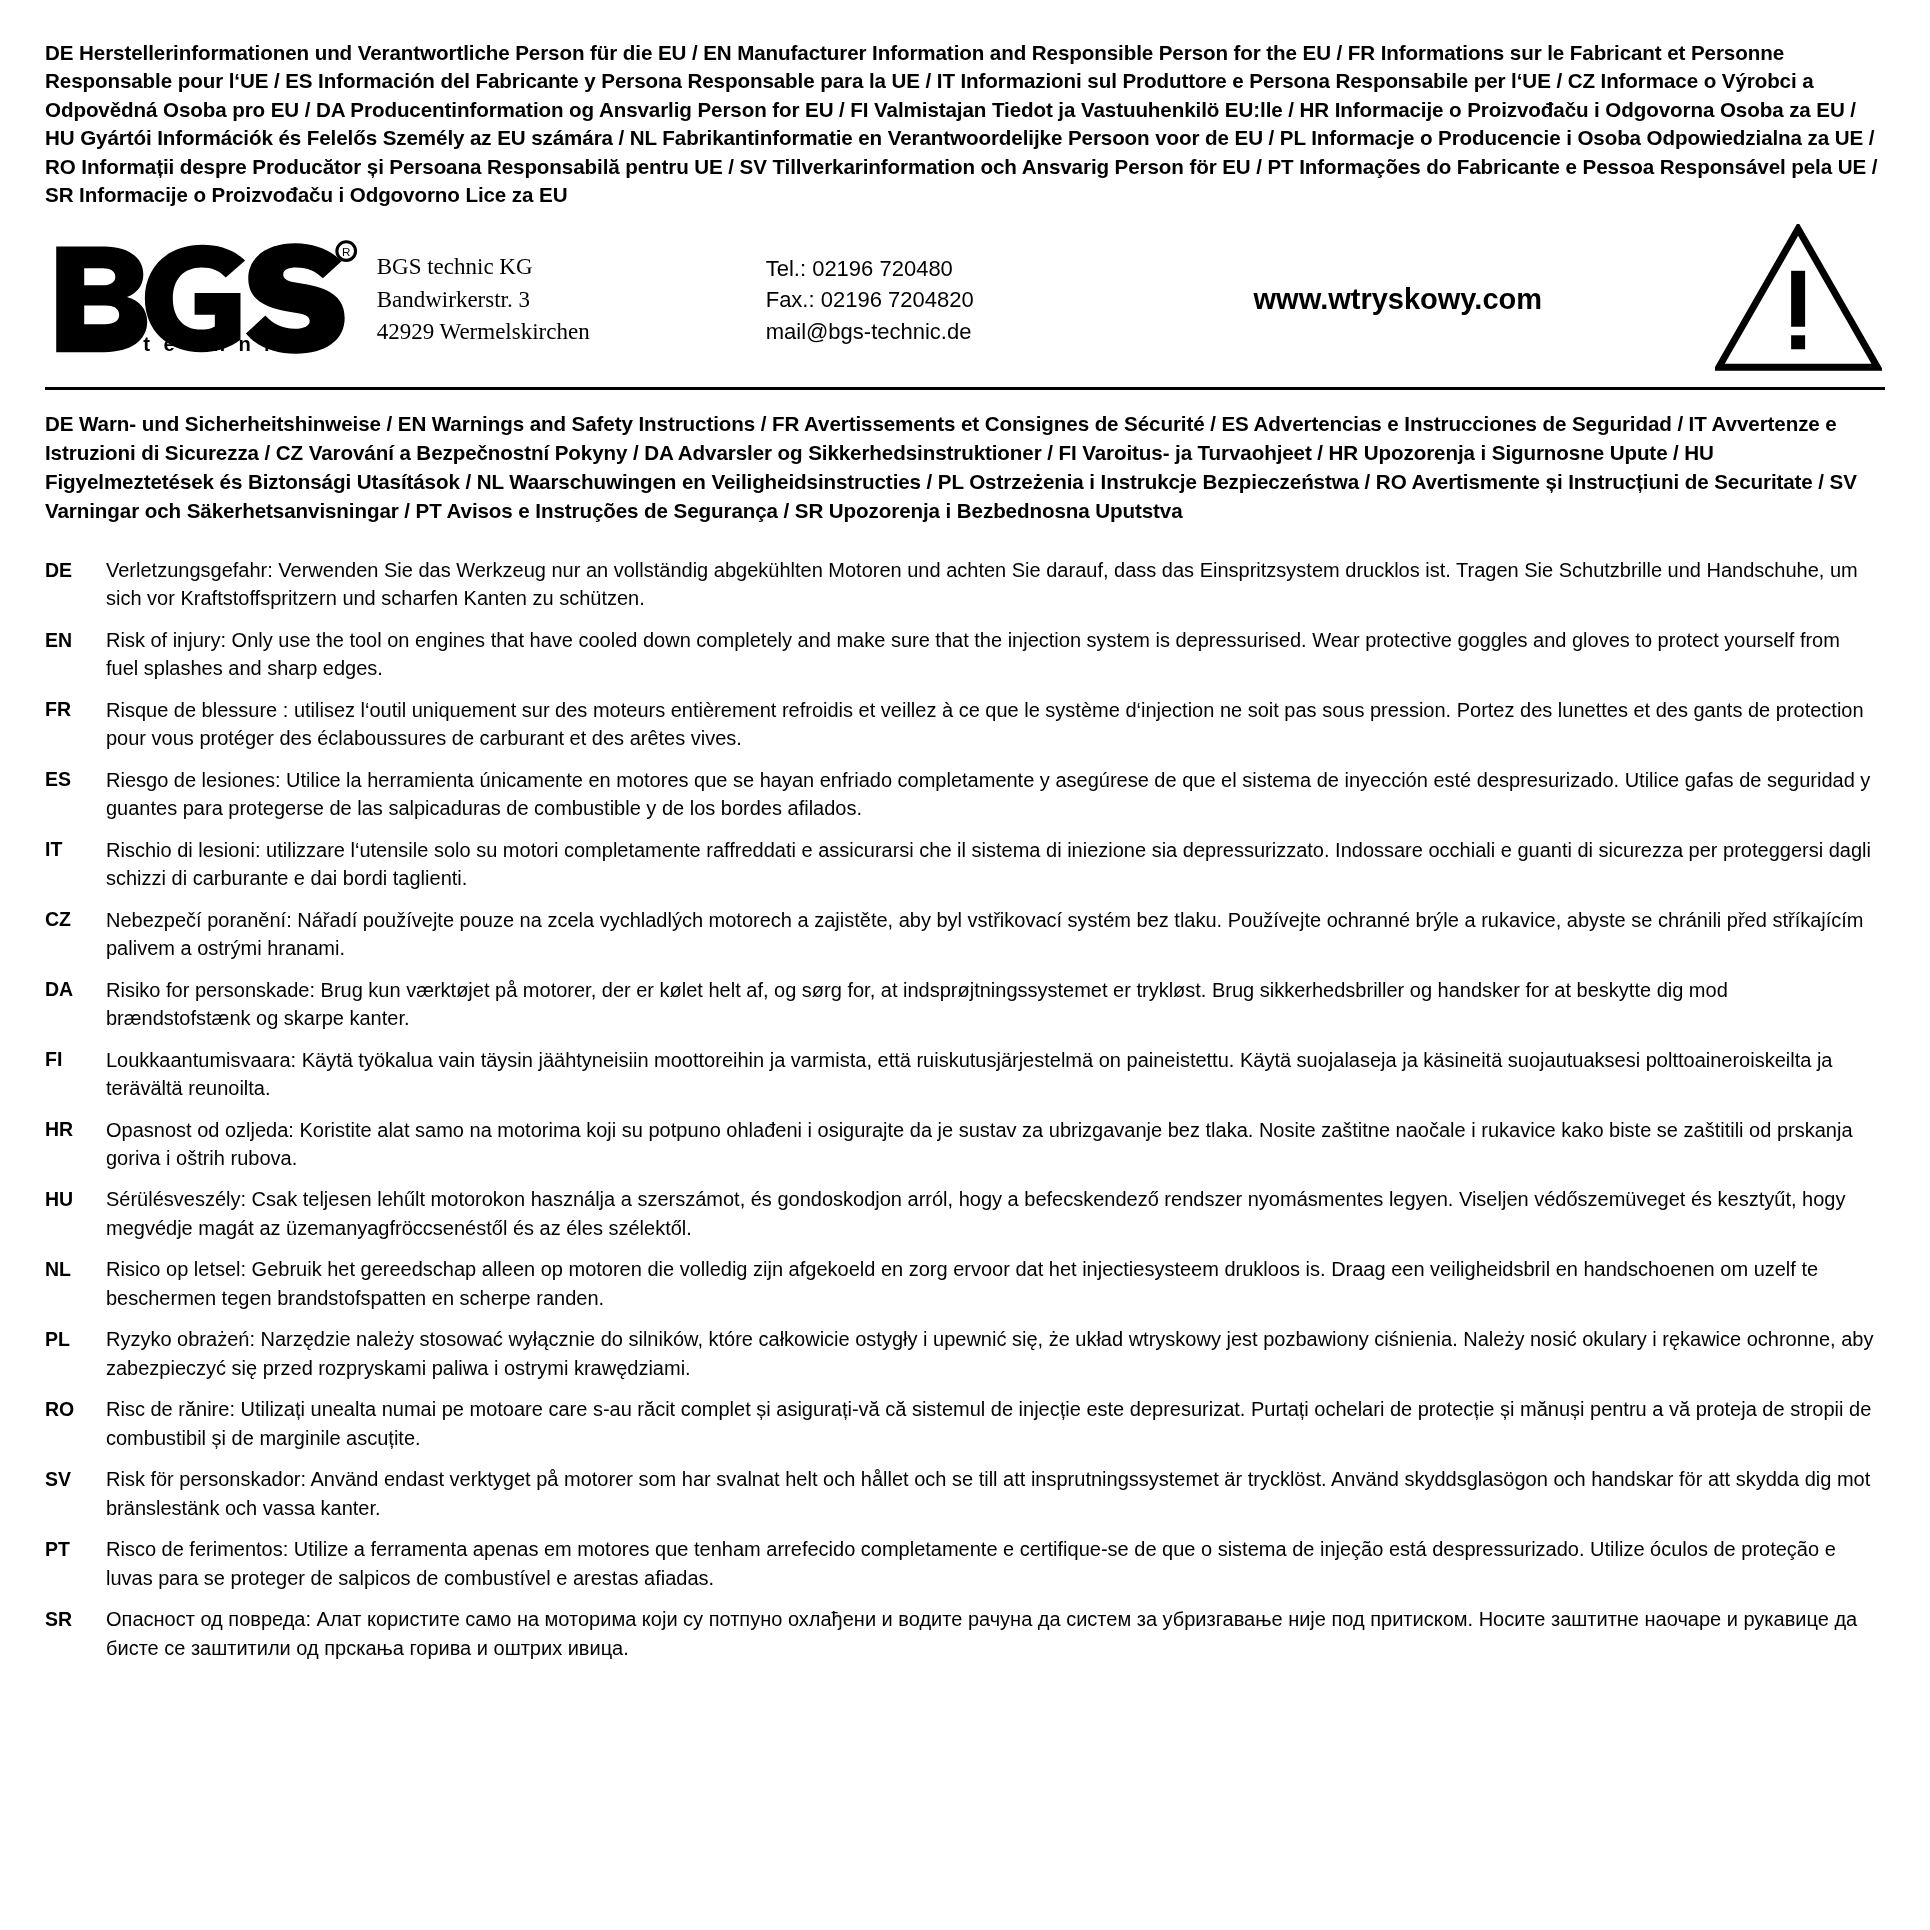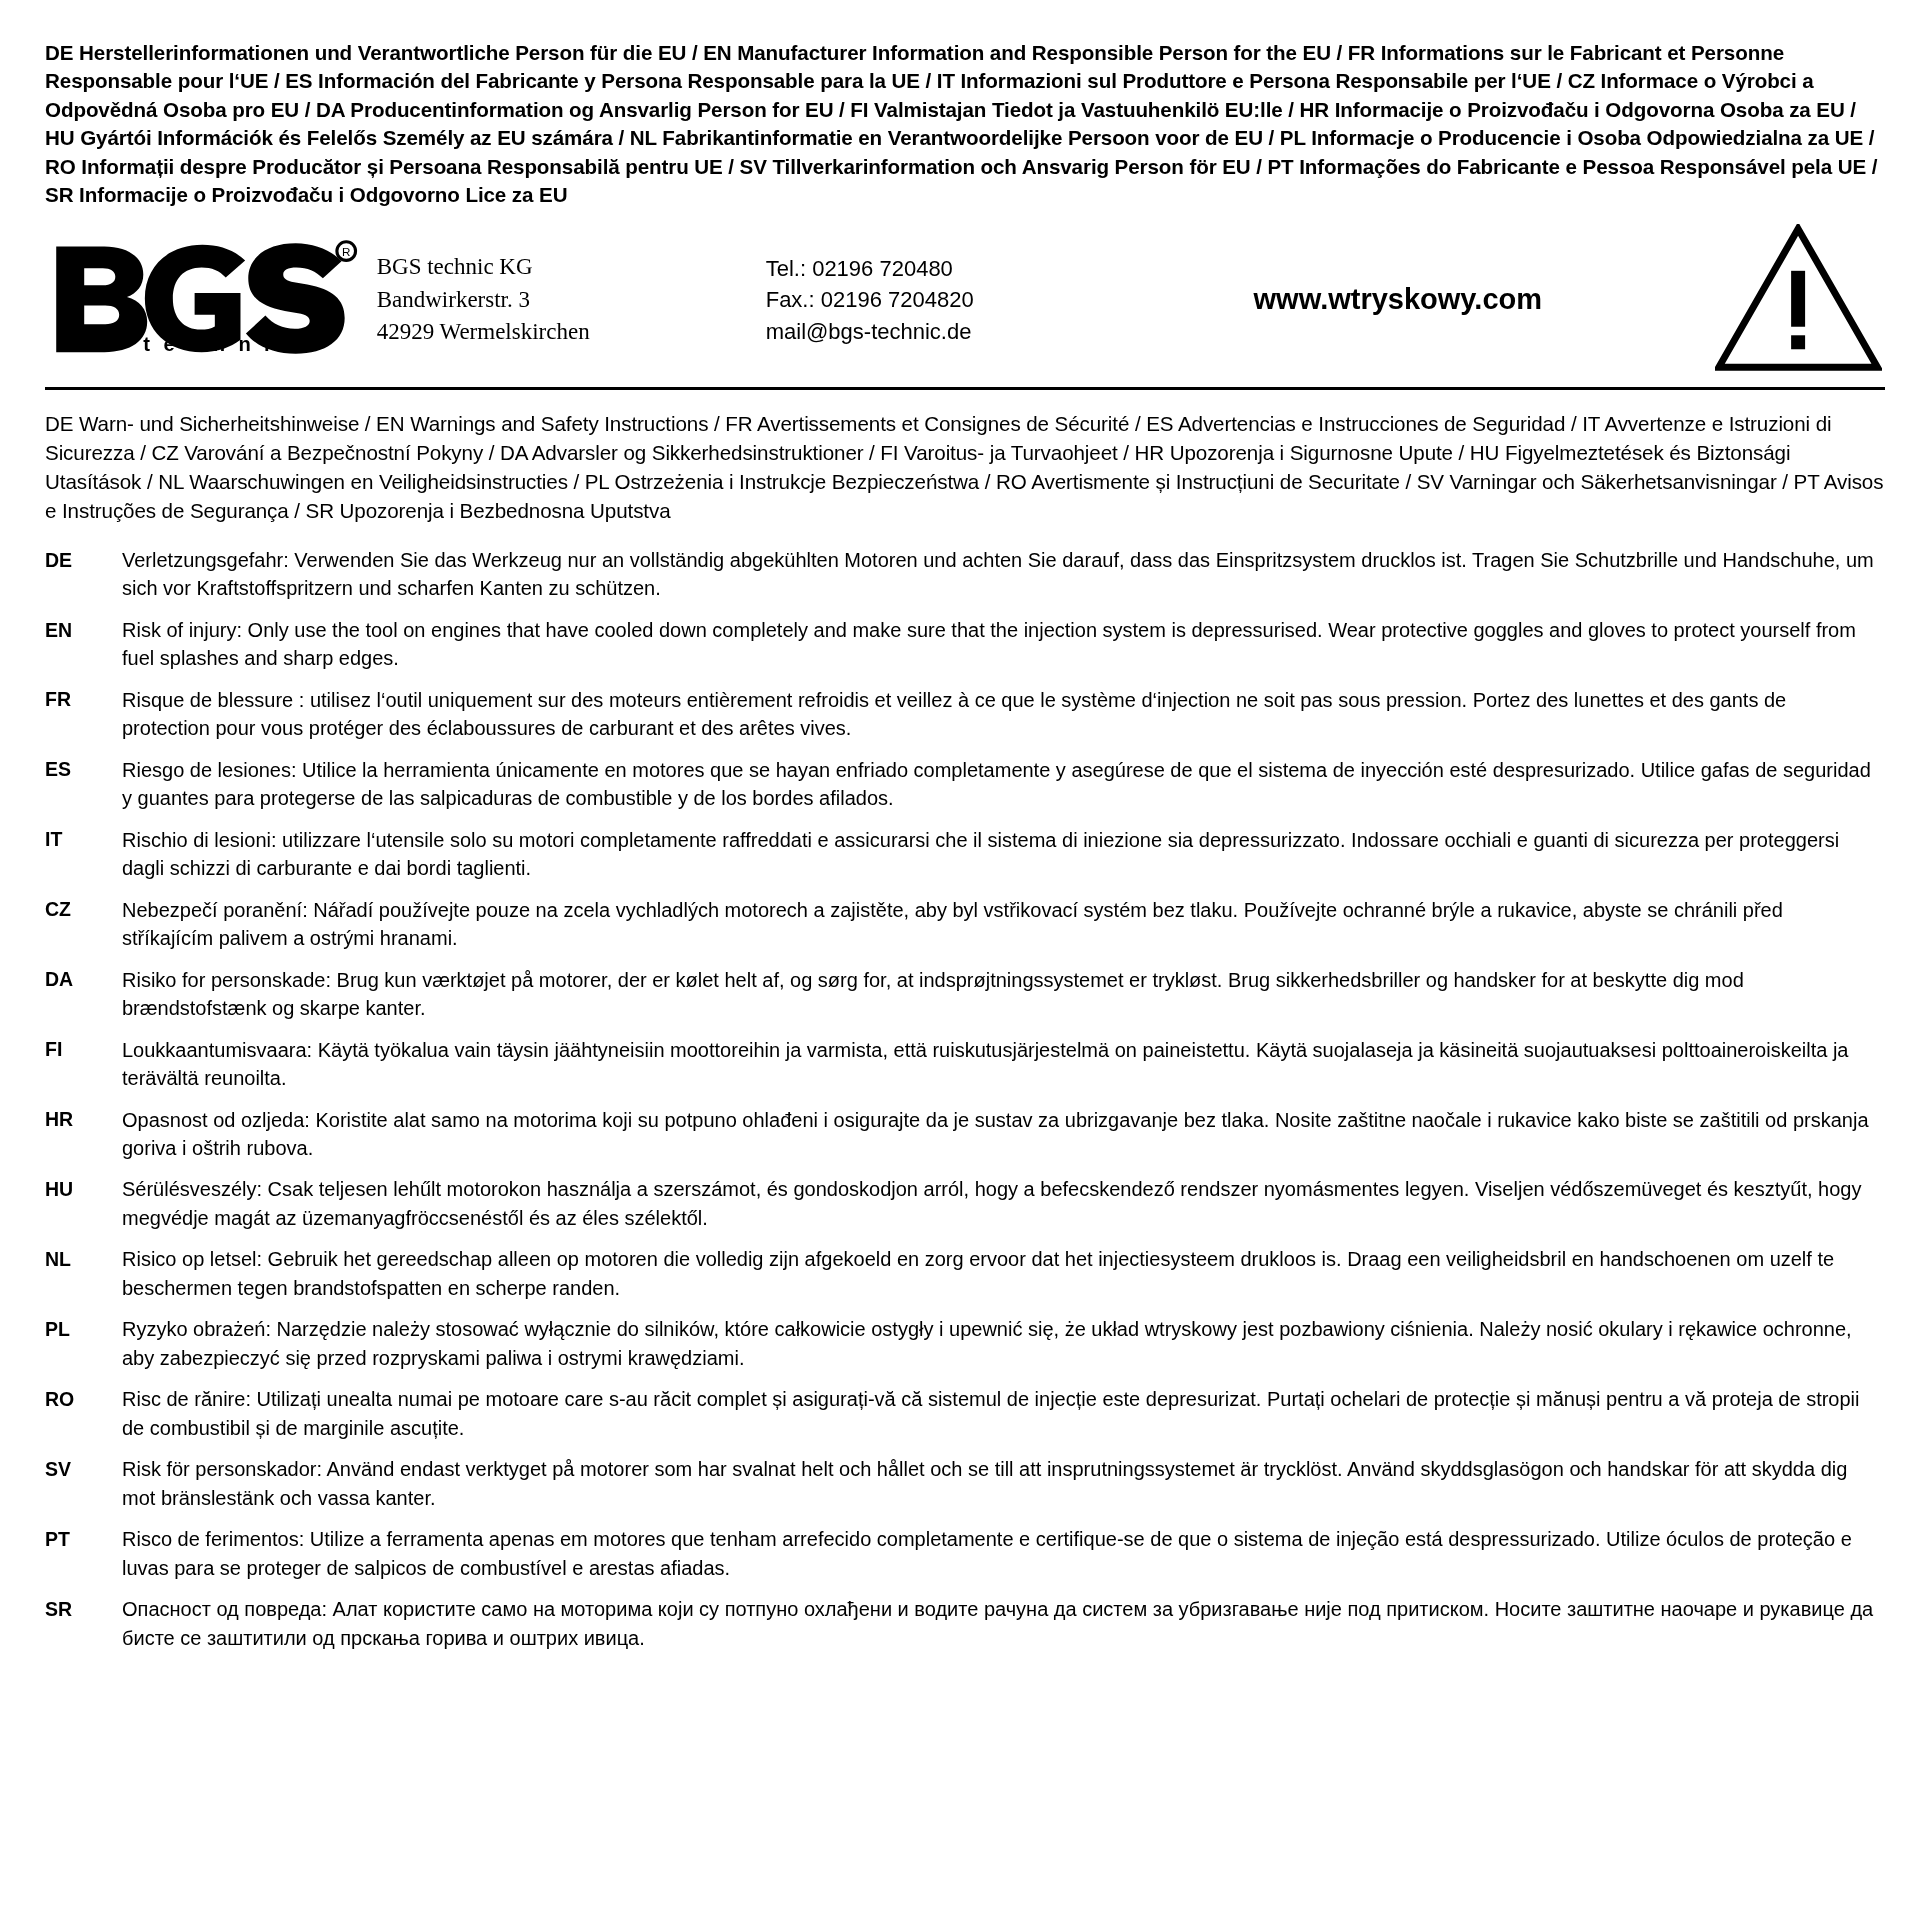--- a/index.html
+++ b/index.html
@@ -72,33 +72,32 @@
     flex: 0 0 179px;
     display: flex;
     justify-content: flex-end;
     align-items: center;
     padding-right: 3.1px;
   }
 
   
   .safety-heading {
     font-size: 20.6px;
-    font-weight: normal;
+    font-weight: bold;
     line-height: 1.40;
     letter-spacing: -0.1px;
-    margin: 20px 0 20px 0;
+    margin: 20px 0 30px 0;
   }
 
   
   .instructions { margin-top: 7.8px; }
   .instr-row {
     display: flex;
     align-items: flex-start;
     margin-bottom: 13.2px;
-    gap: 16px;
   }
   .instr-code {
     flex: 0 0 61px;
     font-size: 19.5px;
     font-weight: bold;
     line-height: 1.42;
     padding-top: 0.8px;
   }
   .instr-text {
     flex: 1 1 auto;

